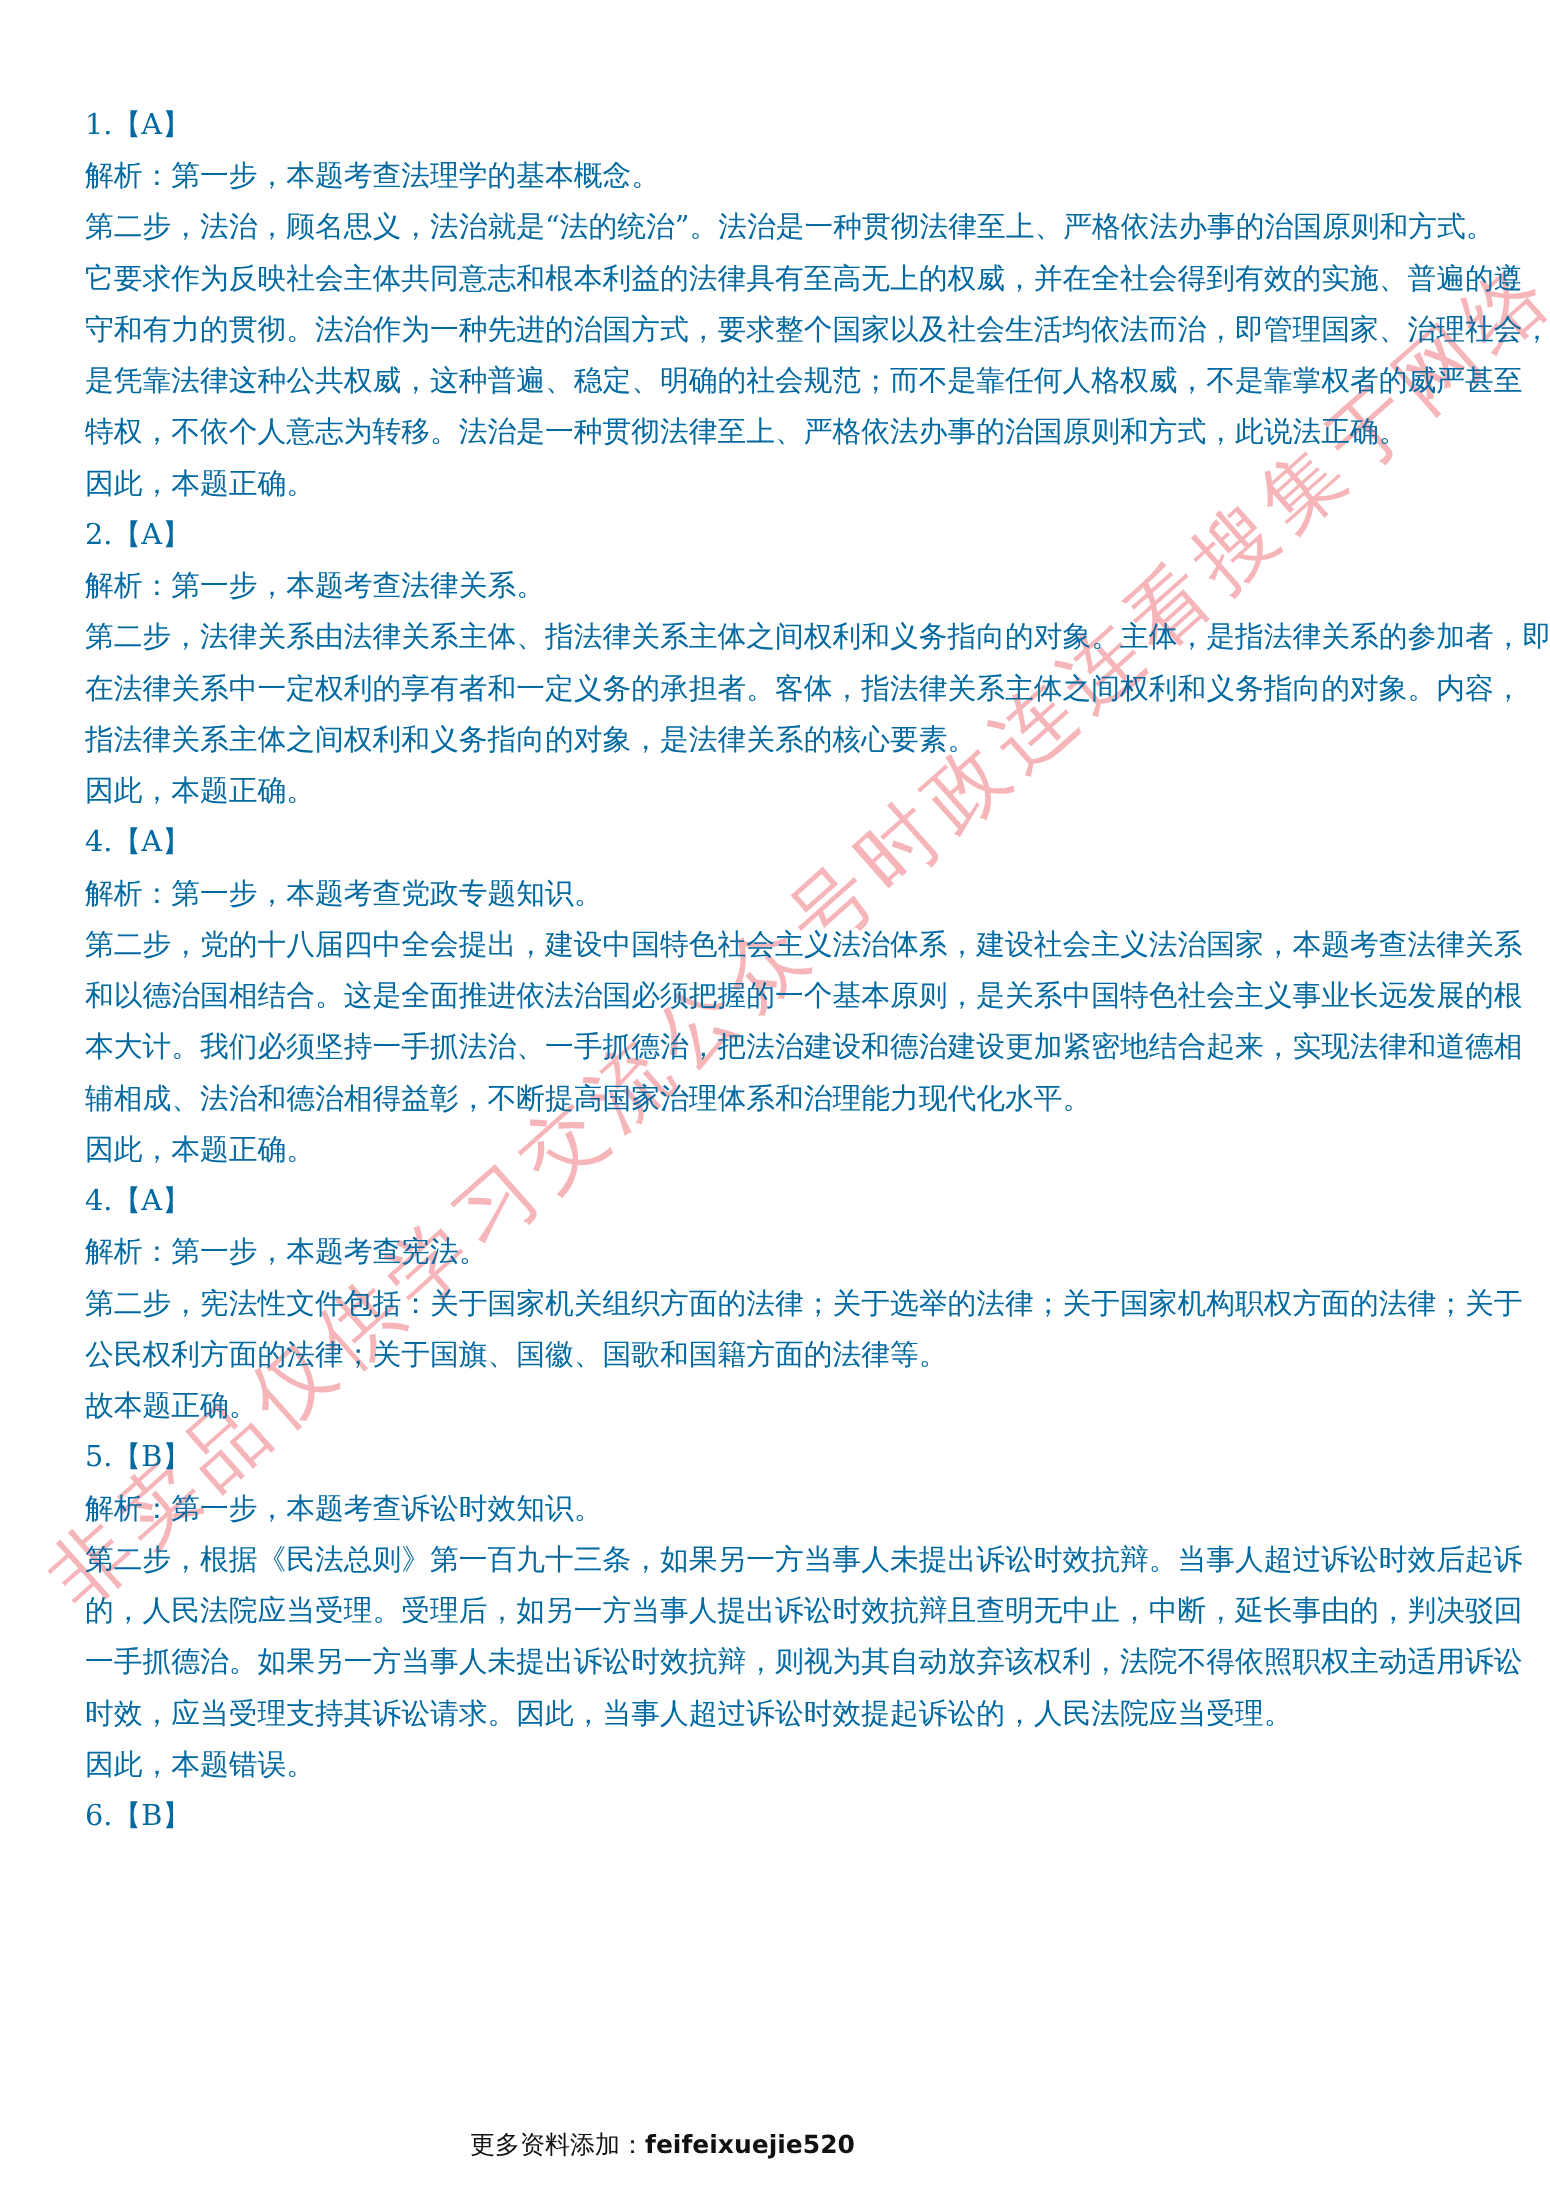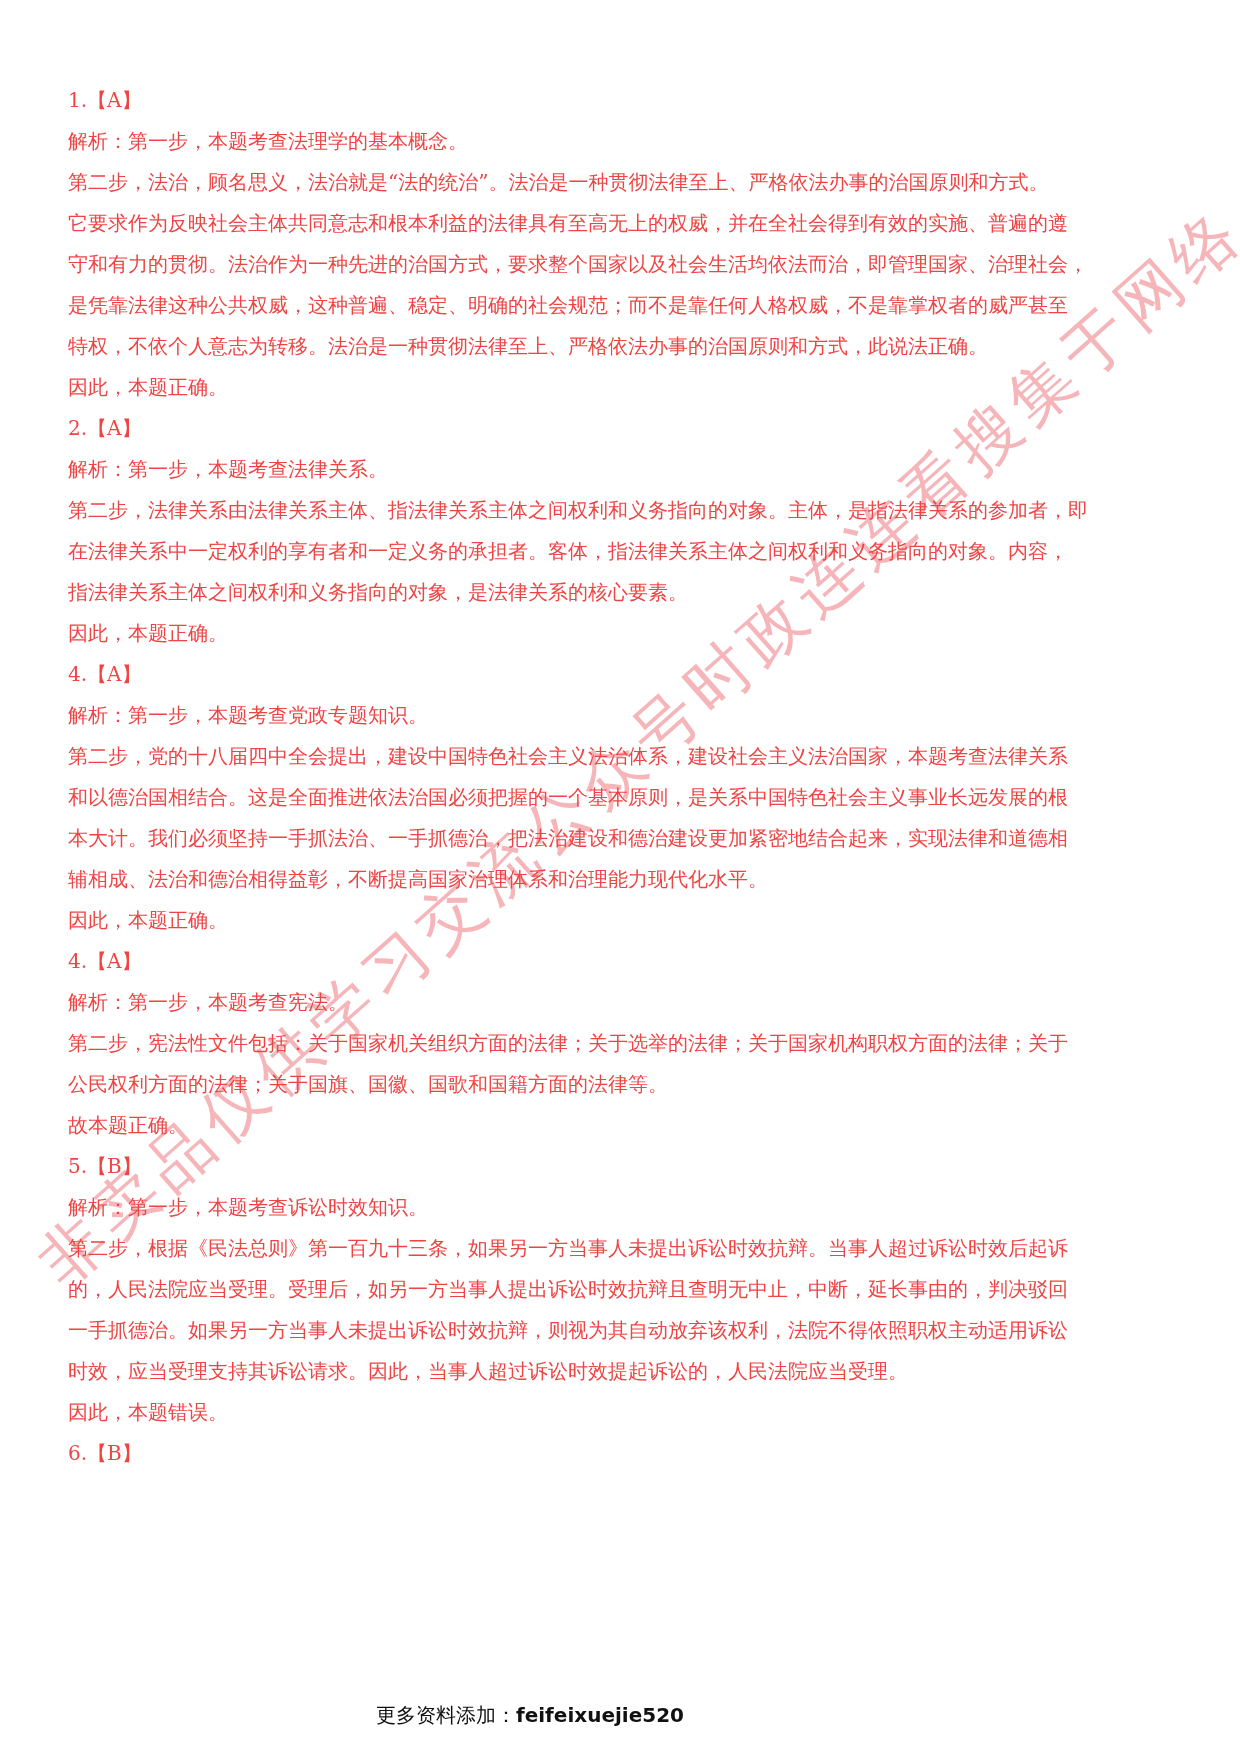--- a/index.html
+++ b/index.html
@@ -1,20 +1,20 @@
 <!DOCTYPE html>
 <html><head>
 <meta charset="utf-8">
 <style>
   html, body { margin: 0; padding: 0; background: #ffffff; }
   body { width: 1240px; height: 1754px; position: relative; overflow: hidden; }
   .page {
     position: absolute; left: 68px; top: 80px; width: 975px;
     font-family: "DejaVu Serif", "Liberation Serif", serif;
-    font-size: 20px; color: #ef4444;
+    font-size: 23px; color: #0369a1;
     line-height: 41px;
   }
   .line { white-space: nowrap; overflow: visible; }
   .answer { letter-spacing: 0; }
   .footer {
     position: absolute; left: 376px; top: 1702px;
     font-size: 20px; color: #111;
     font-family: "DejaVu Serif", "Liberation Serif", serif;
   }
   .footer .contact {

